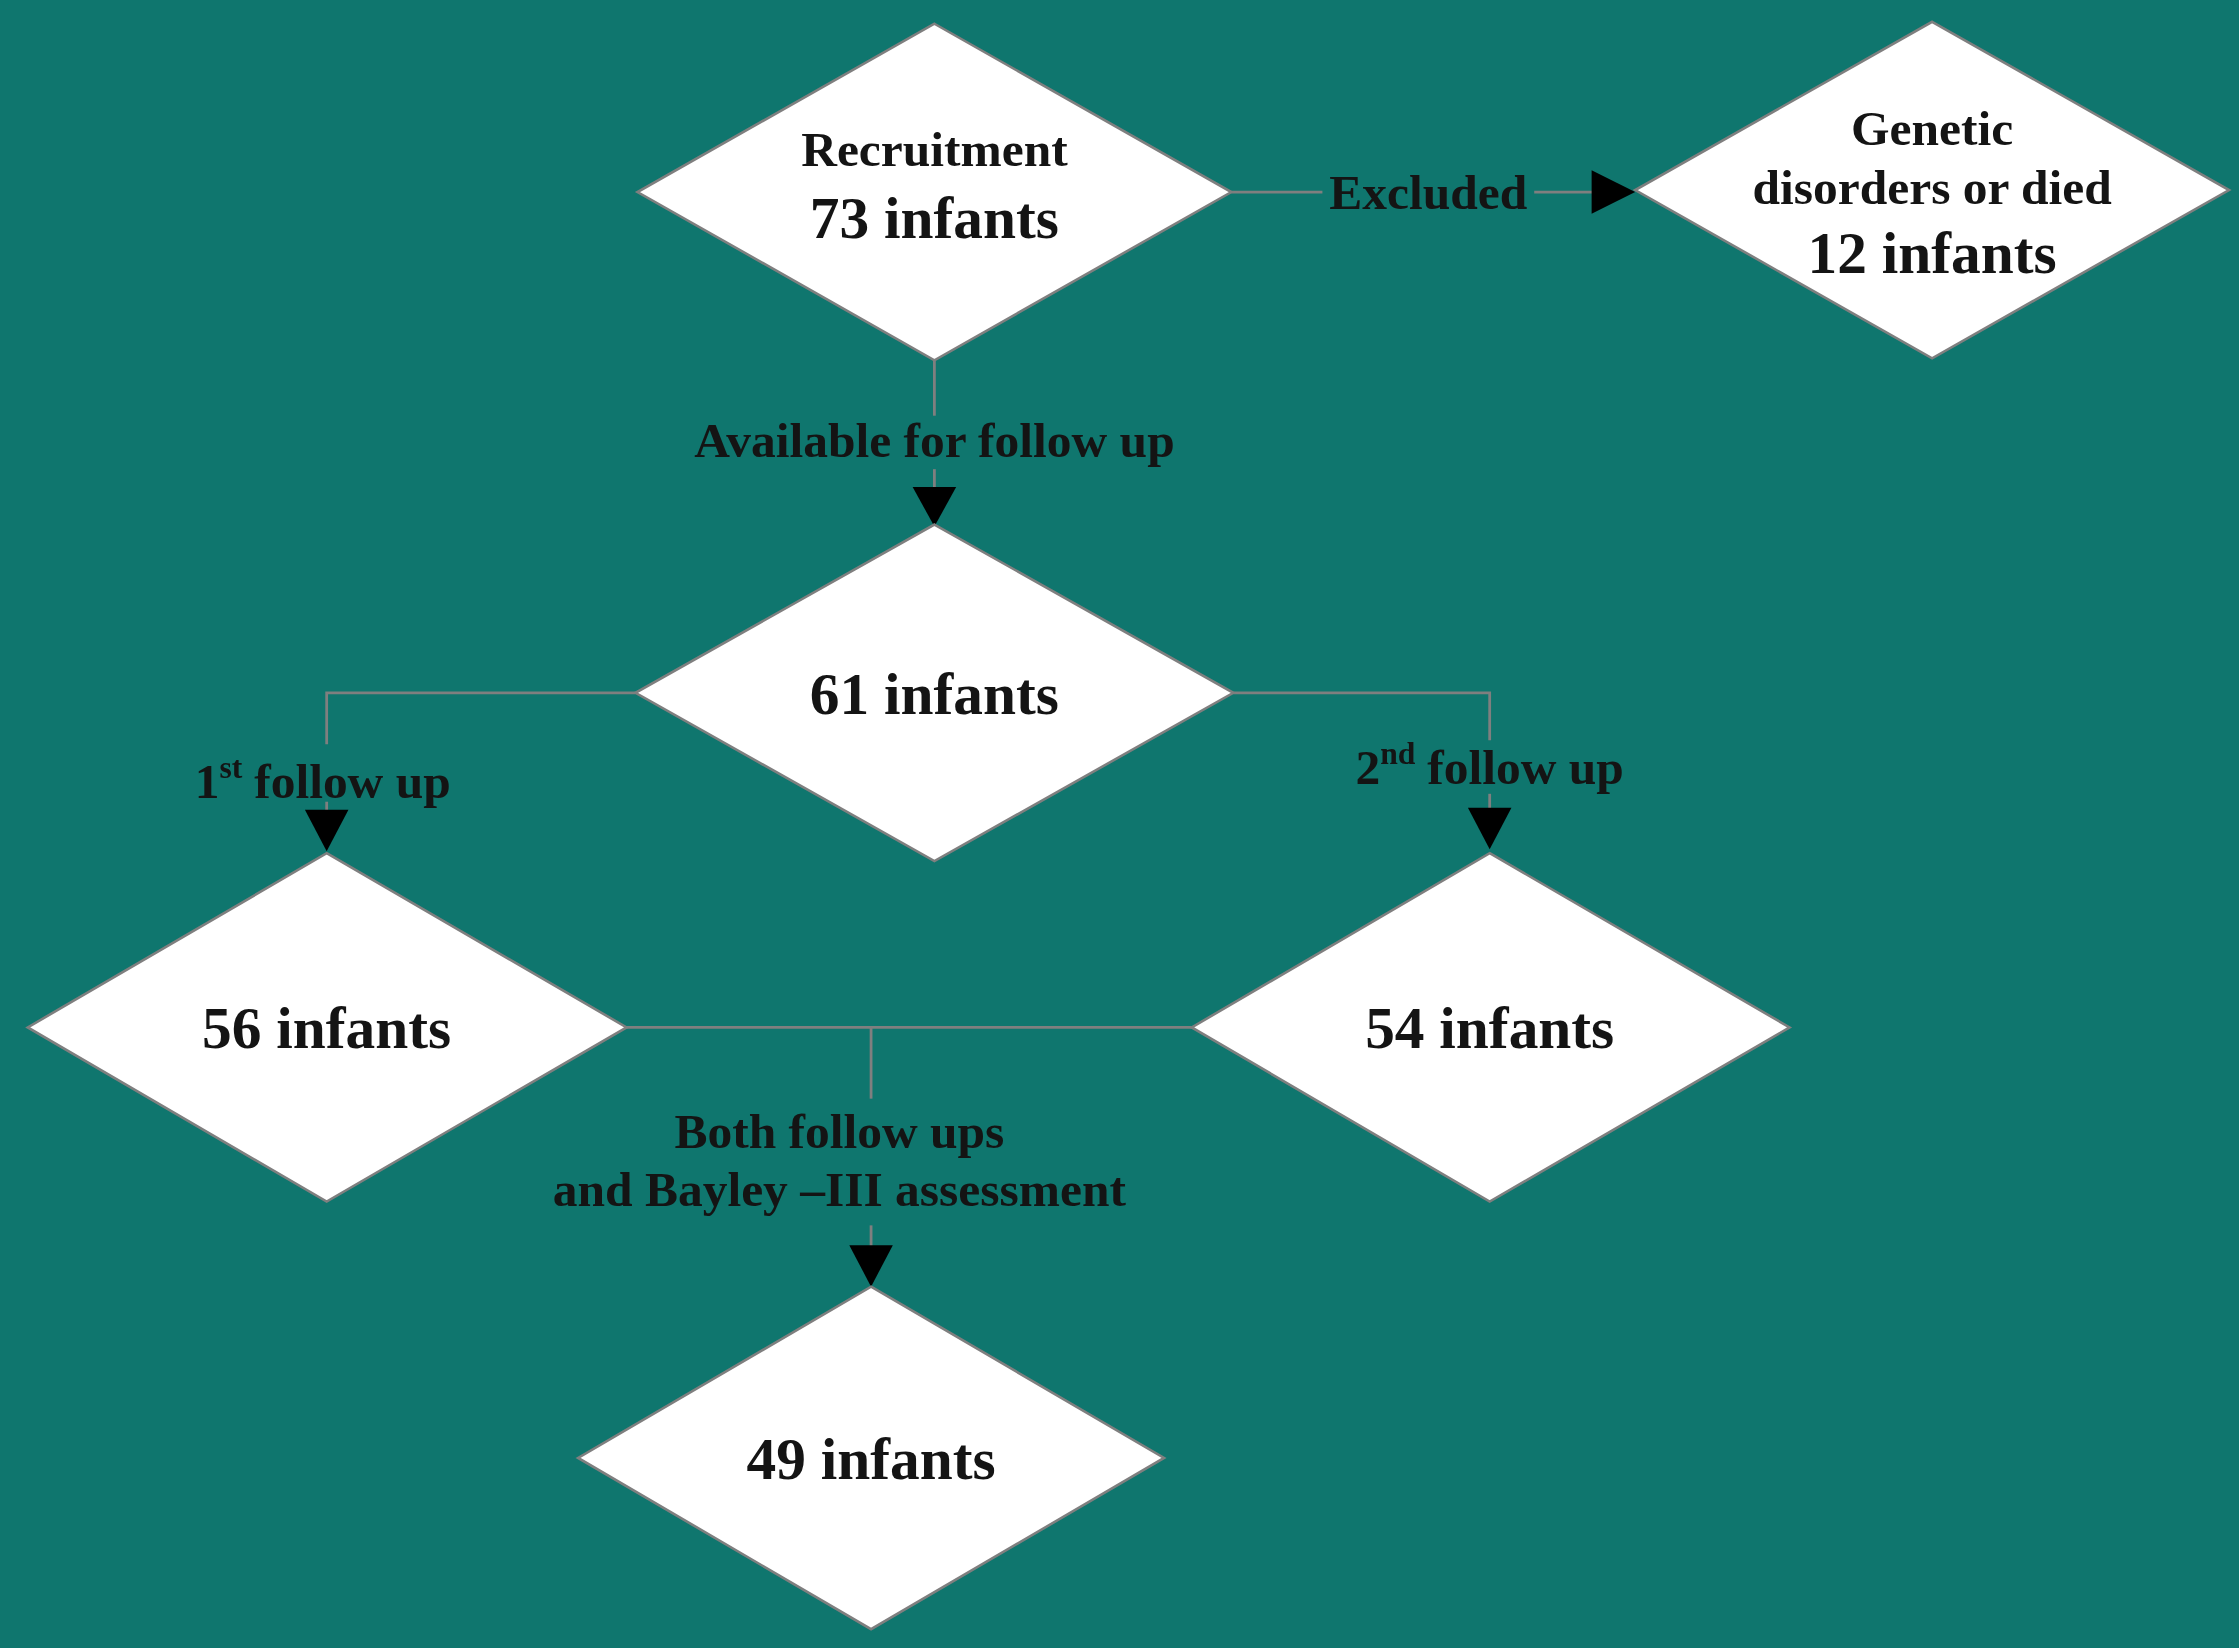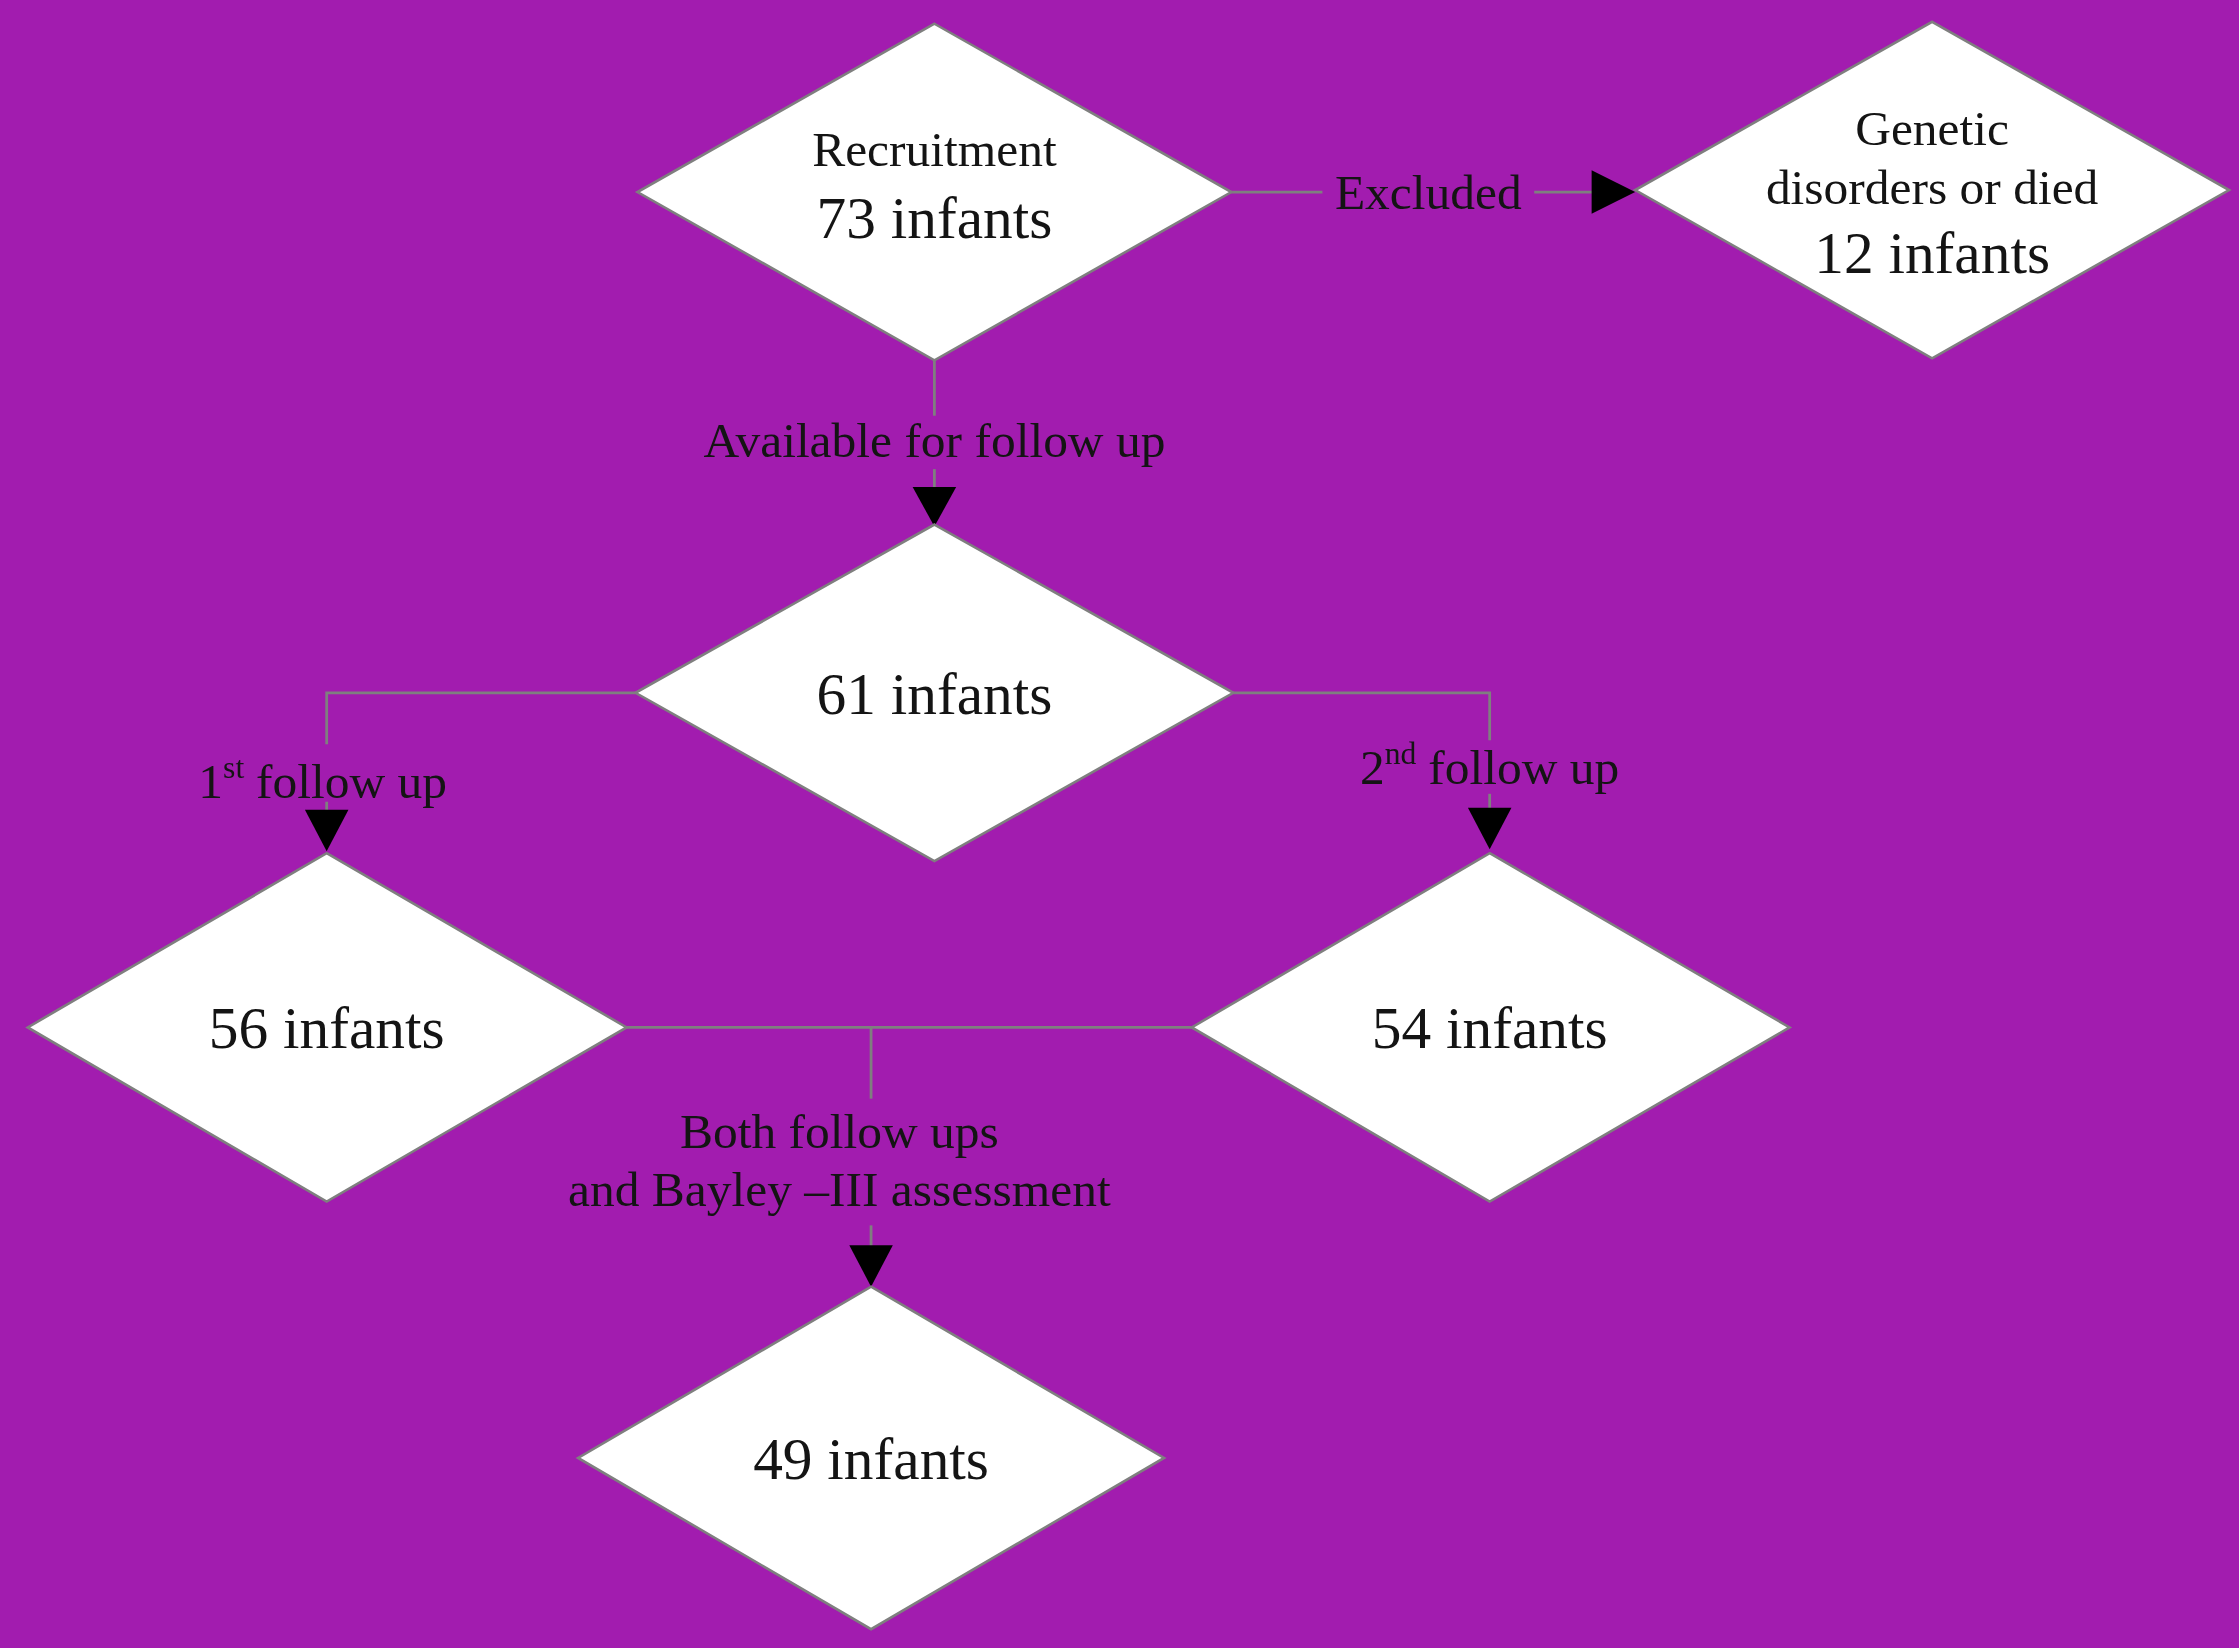--- a/index.html
+++ b/index.html
@@ -4,22 +4,23 @@
 <style>
   html, body {
     margin: 0;
     padding: 0;
     background: #ffffff;
   }
   .stage {
     position: relative;
     width: 2239px;
     height: 1648px;
-    background: #a21caf;
+    background: #0f766e;
     overflow: hidden;
+    font-weight: bold;
   }
   svg.flow {
     position: absolute;
     left: 0;
     top: 0;
     width: 2239px;
     height: 1648px;
     display: block;
   }
   .diamond {

